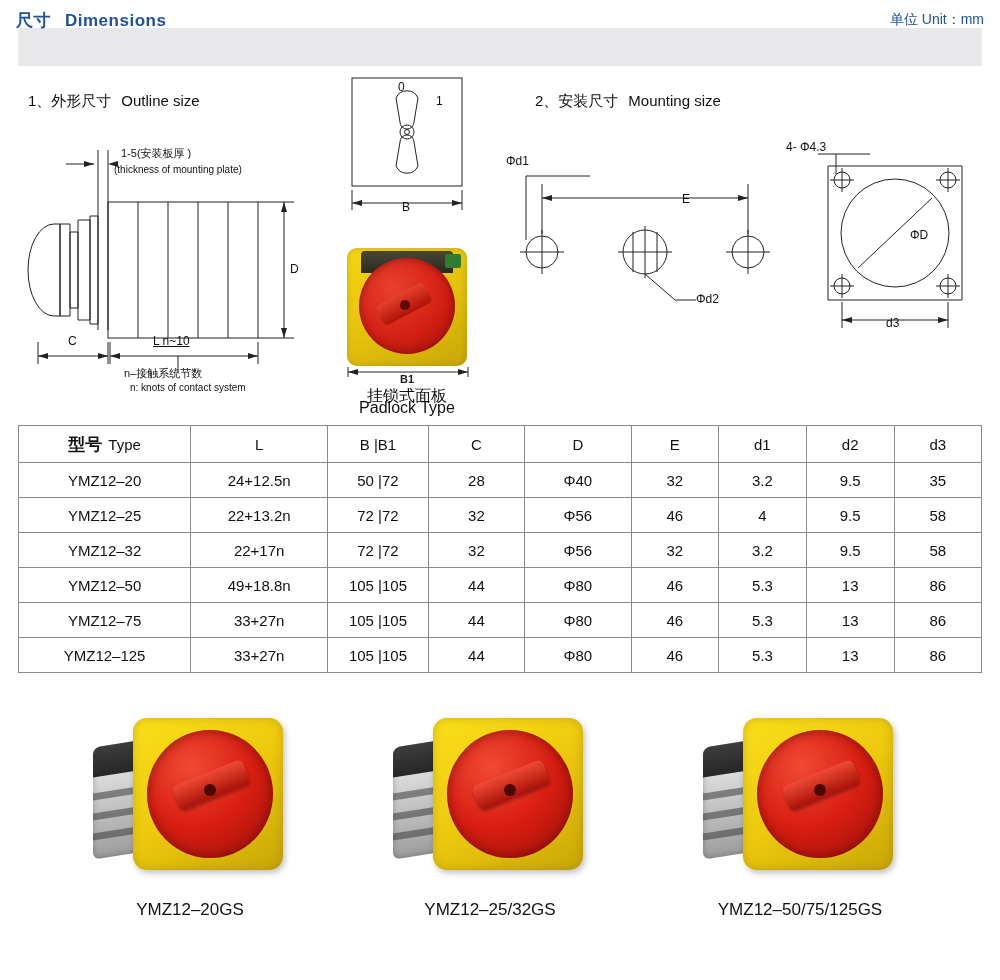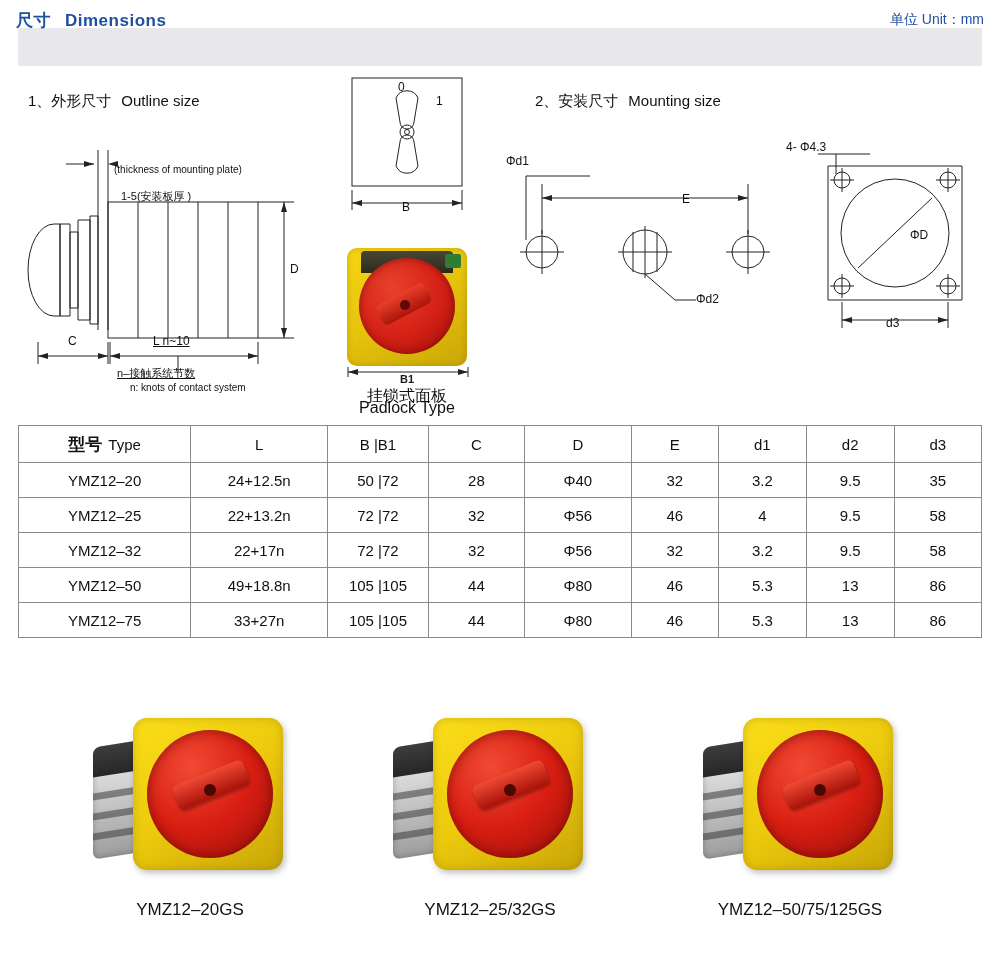--- a/index.html
+++ b/index.html
@@ -347,26 +347,26 @@
         <polygon points="266,82 263,92 269,92"></polygon>
         <polygon points="266,218 263,208 269,208"></polygon>
         <polygon points="20,236 30,233 30,239"></polygon>
         <polygon points="90,236 80,233 80,239"></polygon>
         <polygon points="92,236 102,233 102,239"></polygon>
         <polygon points="240,236 230,233 230,239"></polygon>
         <polygon points="76,44 66,41 66,47"></polygon>
         <polygon points="90,44 100,41 100,47"></polygon>
       </g>
     </svg>
-    <div class="dtext" style="left:103px; top:26px;margin-top:43px;">1-5(安装板厚 )</div>
+    <div class="dtext" style="left:103px; top:26px;">1-5(安装板厚 )</div>
     <div class="dtext sm" style="left:96px; top:44px;">(thickness of mounting plate)</div>
     <div class="dtext md" style="left:272px; top:142px;">D</div>
     <div class="dtext md" style="left:50px; top:214px;">C</div>
     <div class="dtext md" style="left:135px; top:214px;text-decoration:underline;">L n~10</div>
-    <div class="dtext" style="left:99px; top:246px;text-decoration:underline;">n–接触系统节数</div>
+    <div class="dtext" style="left:106px; top:246px;">n–接触系统节数</div>
     <div class="dtext sm" style="left:112px; top:262px;">n: knots of contact system</div>
   </div>
 
   <div class="drawing" style="left:340px; top:72px; width:140px; height:150px;">
     <svg width="140" height="150" viewBox="0 0 140 150">
       <g fill="none" stroke="#222" stroke-width="1">
         <rect x="12" y="6" width="110" height="108"></rect>
         <path d="M56,26 a12,12 0 0 1 22,0 l-4,24 a7,7 0 0 1 -14,0 z"></path>
         <path d="M56,94 a12,12 0 0 0 22,0 l-4,-24 a7,7 0 0 0 -14,0 z"></path>
         <circle cx="67" cy="60" r="7"></circle>
@@ -552,20 +552,31 @@
         <td>YMZ12–75</td>
         <td>33+27n</td>
         <td><span>105</span><span class="sep">&nbsp;|</span><span class="b1v">105</span></td>
         <td>44</td>
         <td>Φ80</td>
         <td>46</td>
         <td>5.3</td>
         <td>13</td>
         <td>86</td>
       </tr>
+      <tr>
+        <td>YMZ12–125</td>
+        <td>33+27n</td>
+        <td><span>105</span><span class="sep">&nbsp;|</span><span class="b1v">105</span></td>
+        <td>44</td>
+        <td>Φ80</td>
+        <td>46</td>
+        <td>5.3</td>
+        <td>13</td>
+        <td>86</td>
+      </tr>
     </tbody>
   </table>
 
   <div class="bottom-photos">
 
     <div class="prod" id="prod-0">
       <div class="prod-img">
         <div class="sw-stack">
           <div class="dark"></div>
           <div class="band" style="top:46px;"></div>

